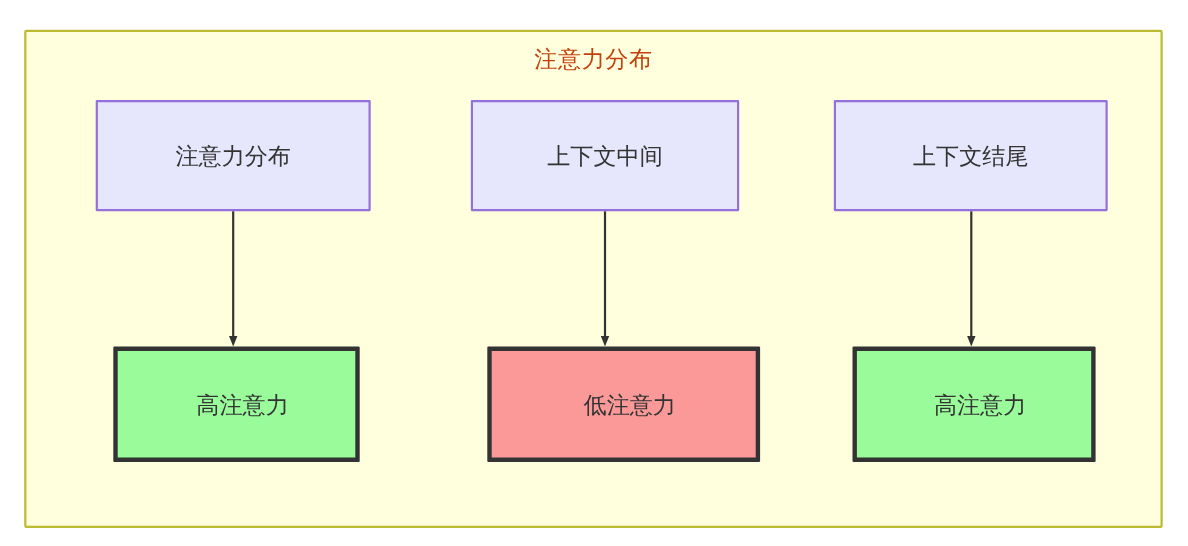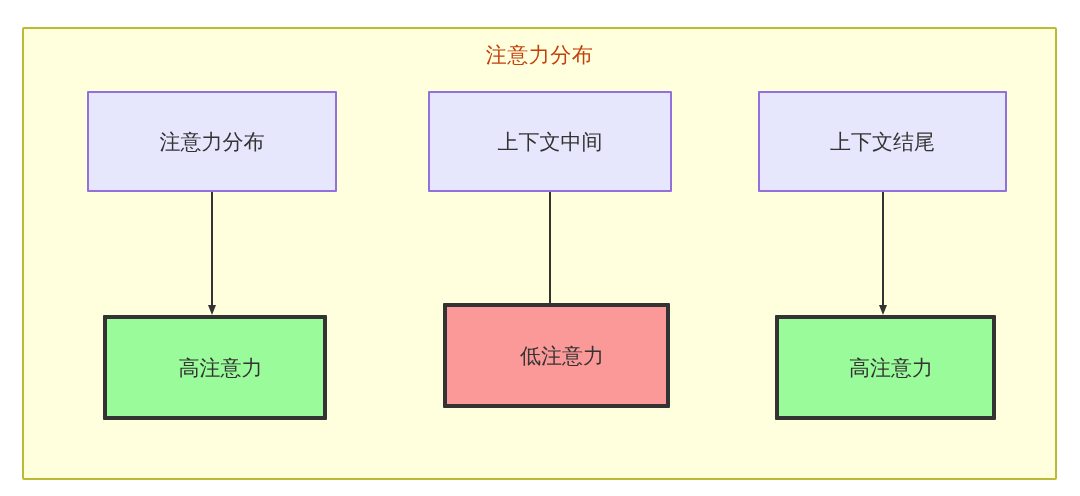--- a/index.html
+++ b/index.html
@@ -76,21 +76,21 @@
   .fill-green  { background: #99fb99; }
   .fill-red    { background: #fb9999; }
 
   
   #node-ctx-start  { left: 87px;  top: 91px;  width: 250px; height: 101px; }
   #node-ctx-middle { left: 428px; top: 91px;  width: 244px; height: 101px; }
   #node-ctx-end    { left: 758px; top: 91px;  width: 249px; height: 101px; }
 
   
   #node-attn-high-1 { left: 103px; top: 315px; width: 224px; height: 105px; }
-  #node-attn-low    { left: 443px; top: 303px; width: 227px; height: 105px; }
+  #node-attn-low    { left: 443px; top: 315px; width: 248px; height: 105px; }
   #node-attn-high-2 { left: 775px; top: 315px; width: 221px; height: 105px; }
 
   
   .edges {
     position: absolute;
     left: 0;
     top: 0;
     width: 1080px;
     height: 496px;
     pointer-events: none;

